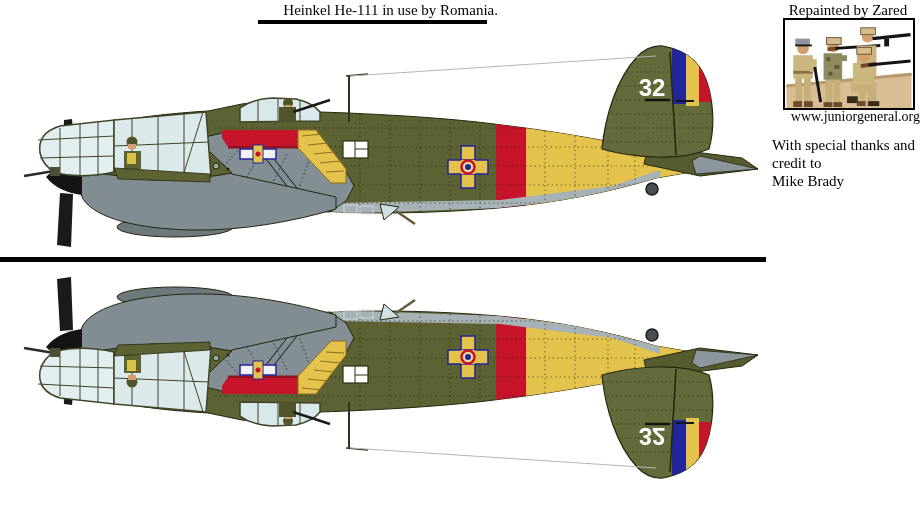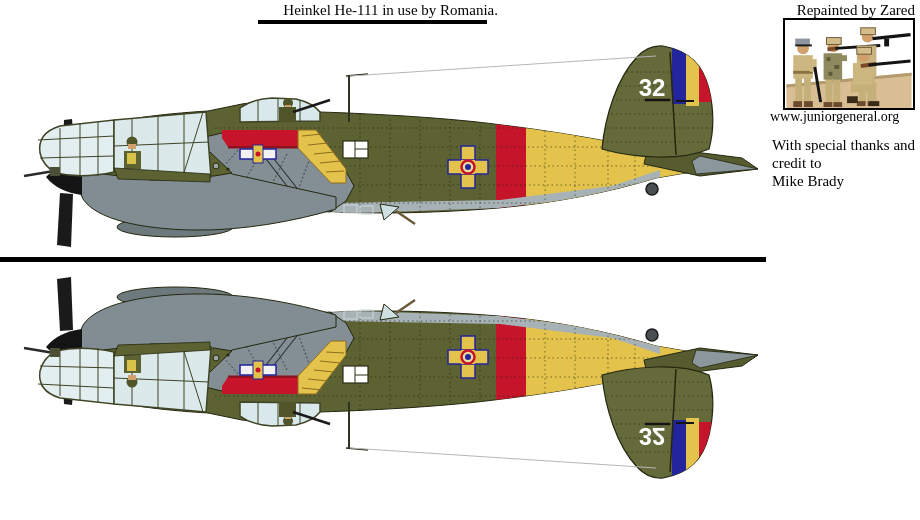--- a/index.html
+++ b/index.html
@@ -2,23 +2,23 @@
 <html><head>
 <meta charset="utf-8">
 <style>
   html,body{margin:0;padding:0;}
   body{width:920px;height:520px;background:#ffffff;position:relative;overflow:hidden;
        font-family:"Liberation Serif", serif;color:#000;}
   .abs{position:absolute;}
   #title{left:248px;top:2px;width:250px;text-align:right;font-size:15px;}
   #title-underline{left:258px;top:20px;width:229px;height:4px;background:#000;}
   #divider{left:0;top:257px;width:766px;height:5px;background:#000;}
-  #repainted{left:781px;top:2px;width:134px;text-align:right;font-size:15px;}
+  #repainted{left:781px;top:2px;width:134px;text-align:center;font-size:15px;}
   #soldier-box{left:783px;top:18px;width:128px;height:88px;border:2px solid #000;background:#fff;}
-  #website{left:770px;top:109px;width:150px;text-align:left;font-size:14px;}
+  #website{left:770px;top:109px;width:150px;text-align:right;font-size:14px;}
   #thanks{left:772px;top:136px;width:150px;font-size:15px;line-height:18px;white-space:pre-line;}
   svg{display:block;}
   #planes{left:0;top:0;}
   text.tailnum{font-family:"Liberation Sans",sans-serif;font-weight:bold;font-size:24px;fill:#ffffff;}
 </style>
 </head>
 <body>
 
 <div class="abs" id="title">Heinkel He-111 in use by Romania.</div>
 <div class="abs" id="title-underline"></div>

